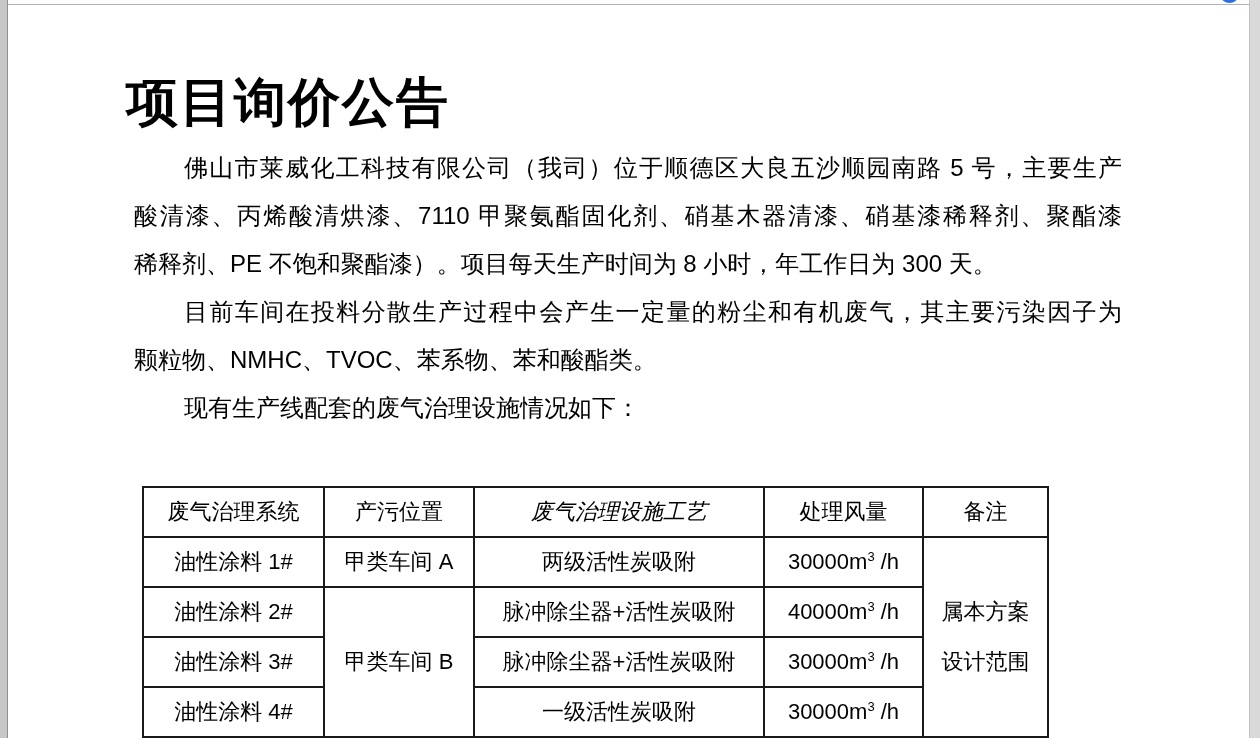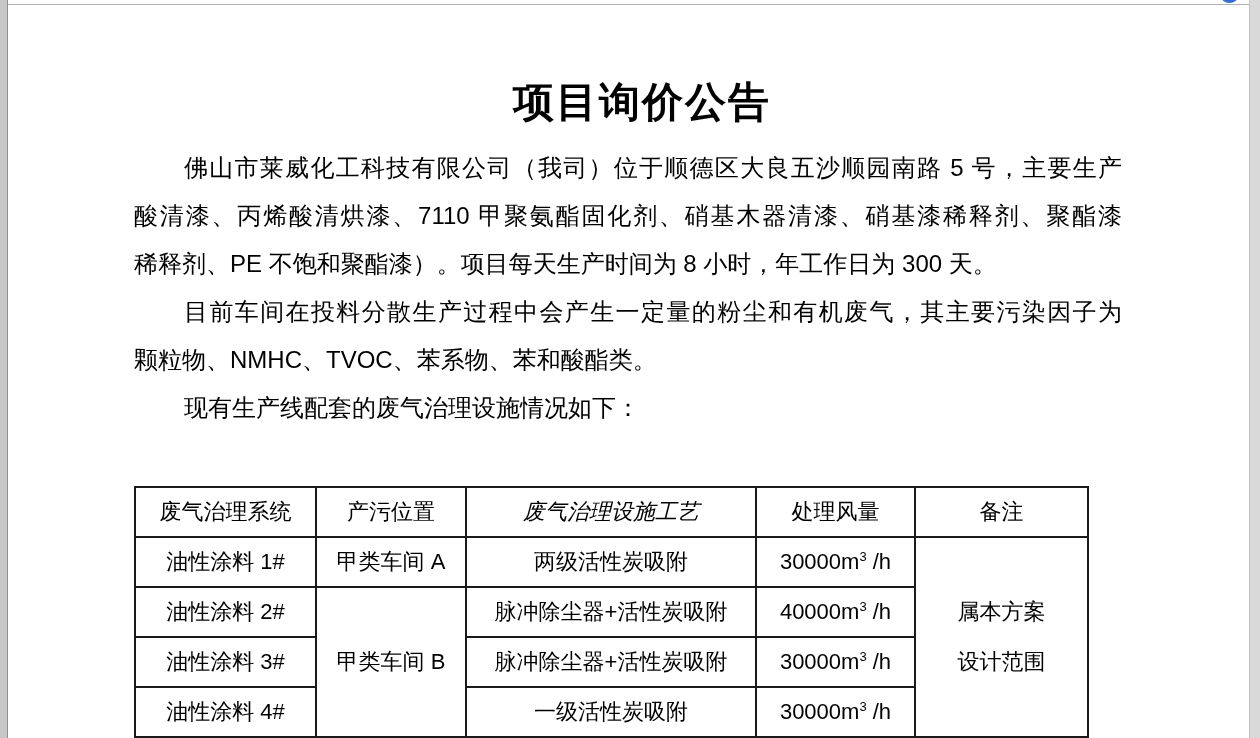--- a/index.html
+++ b/index.html
@@ -18,39 +18,39 @@
   }
   .page-top-edge{
     position:absolute;left:8px;top:4px;width:1241px;height:0;
     border-top:1px solid #b3b3b3;
   }
   .blue-badge{
     position:absolute;left:1221px;top:-11px;width:17px;height:14px;
     border-radius:50%;background:#2e6ee0;
   }
   .doc-title{
-    position:absolute;left:148px;top:76px;width:988px;
-    text-align:center;font-size:41px;font-weight:bold;letter-spacing:2px;
+    position:absolute;left:126px;top:76px;width:988px;
+    font-size:52px;font-weight:bold;letter-spacing:2px;
     line-height:52px;white-space:nowrap;
   }
   .body-text{
     position:absolute;left:134px;top:144px;width:988px;
     font-size:24px;line-height:48px;
   }
   .tline{height:48px;overflow:visible;}
   .jline{text-align:justify;text-align-last:justify;}
   .indent{padding-left:50px;}
   .doc-table-wrap{position:absolute;left:134px;top:486px;}
-  table.doc-table{border-collapse:collapse;table-layout:fixed;}
+  table.doc-table{border-collapse:collapse;table-layout:fixed;margin-left:8px;}
   table.doc-table td,table.doc-table th{
     border:2px solid #1a1a1a;padding:0;text-align:center;vertical-align:middle;
     font-size:22px;font-weight:normal;height:50px;box-sizing:border-box;
     white-space:nowrap;overflow:hidden;
   }
-  .c1{width:181px;} .c2{width:150px;} .c3{width:290px;font-style:italic;} .c4{width:159px;} .c5{width:173px;}
+  .c1{width:181px;} .c2{width:150px;} .c3{width:290px;font-style:italic;} .c4{width:159px;} .c5{width:125px;}
   .flow-sup{font-size:13px;vertical-align:super;line-height:0;}
   .remark-line{line-height:50px;}
 </style>
 </head>
 <body>
 
 <div class="workspace-strip"></div>
 <div class="page-top-edge"></div>
 <div class="scrollbar-track"></div>
 <div class="blue-badge"></div>

